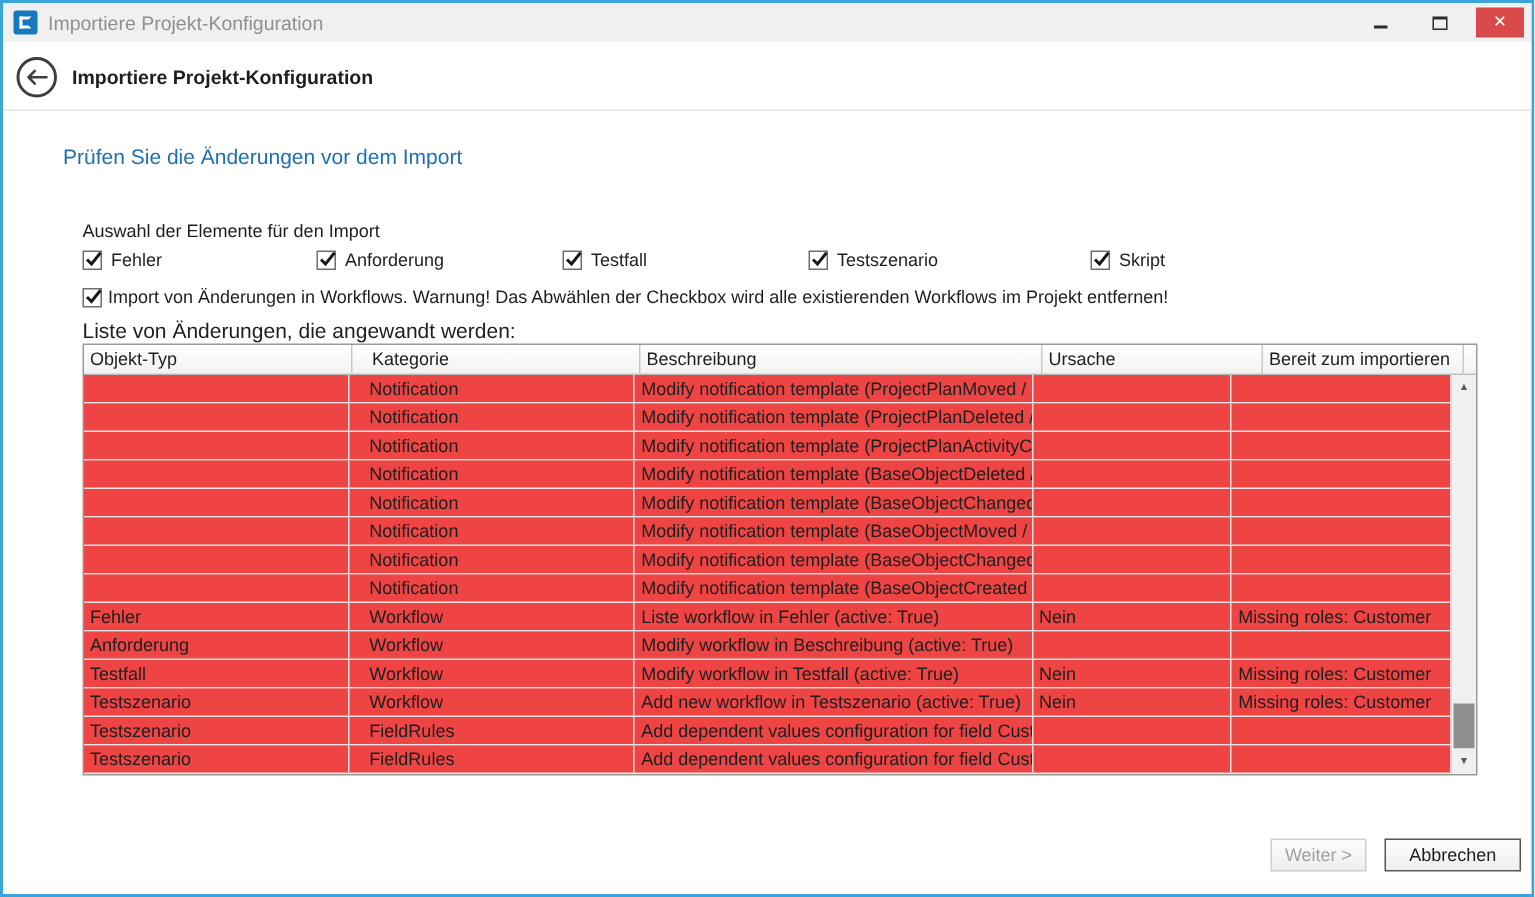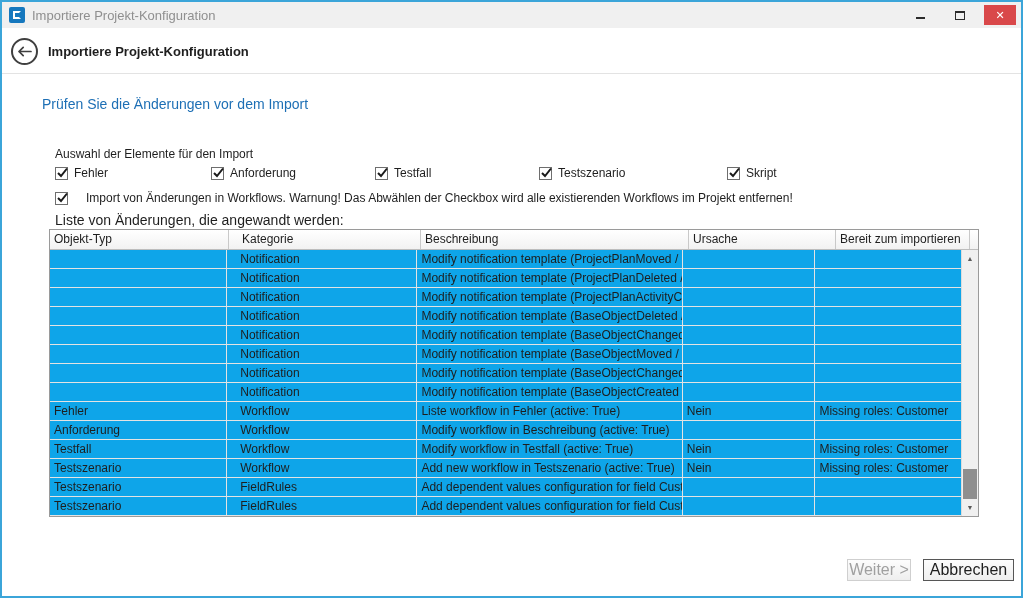--- a/index.html
+++ b/index.html
@@ -58,61 +58,61 @@
 
   .checkbox{
     width:13px; height:13px; border:1px solid #6e6e6e; background:#fff;
     position:relative; flex:none;
   }
   .checkbox .tick{ display:none; position:absolute; left:-1px; top:-3px; }
   .checkbox.checked .tick{ display:block; }
 
   .workflow-row{
     position:absolute; left:53px; top:189px; display:flex; align-items:center;
-    gap:18px; font-size:12px;
+    gap:4px; font-size:12px;
   }
 
   .table-label{ position:absolute; left:53px; top:210px; font-size:14px; }
 
   
   .grid{
-    position:absolute; left:47px; top:227px; width:930px; height:288px;
+    position:absolute; left:53px; top:227px; width:930px; height:288px;
     border:1px solid #9a9a9a; background:#fff; font-size:12px;
   }
   .grid-header{
     display:flex; height:20px; border-bottom:1px solid #bdbdbd;
     background:linear-gradient(#ffffff,#f2f2f2);
   }
   .hcell{
     border-right:1px solid #c9c9c9; padding:2px 4px 0 4px;
     white-space:nowrap; overflow:hidden; color:#1e1e1e;
   }
   .hstub{ flex:1; border-right:none; }
   .grid-body{ position:relative; height:266px; display:flex; }
   .rows-col{ width:911px; }
-  .trow{ display:flex; height:19px; border-bottom:1px solid #e3e3e3; background:#0ea5e9; }
+  .trow{ display:flex; height:19px; border-bottom:1px solid #e3e3e3; background:#ef4444; }
   .tcell{
     border-right:1px solid #e3e3e3; padding:2px 4px 0 4px;
     white-space:nowrap; overflow:hidden; line-height:15px;
   }
   .c0{ width:179px; } .c1{ width:183px;margin-left:9px; } .c2{ width:268px; }
   .c3{ width:134px; } .c4{ width:147px; border-right:none; }
 
   
   .vscroll{ width:17px; background:#f0f0f0; position:relative; border-left:1px solid #dcdcdc; }
   .sb-btn{
     position:absolute; left:0; right:0; height:17px; display:flex;
     align-items:center; justify-content:center; font-size:7px; color:#5a5a5a; background:#f0f0f0;
   }
   .sb-up{ top:0; } .sb-down{ bottom:0; }
   .sb-thumb{ position:absolute; left:1px; right:1px; top:219px; height:30px; background:#8f8f8f; }
 
   
   .btn{
-    position:absolute; top:557px; height:22px; font-size:16px;
+    position:absolute; top:557px; height:22px; font-size:12px;
     display:flex; align-items:center; justify-content:center;
     background:linear-gradient(#fdfdfd,#eeeeee);
   }
   .btn-next{ left:845px; width:64px; border:1px solid #cfcfcf; color:#a0a0a0; }
   .btn-cancel{ left:921px; width:91px; border:1px solid #565656; color:#1e1e1e; }
 </style>
 </head>
 <body>
 
 <div class="window">

